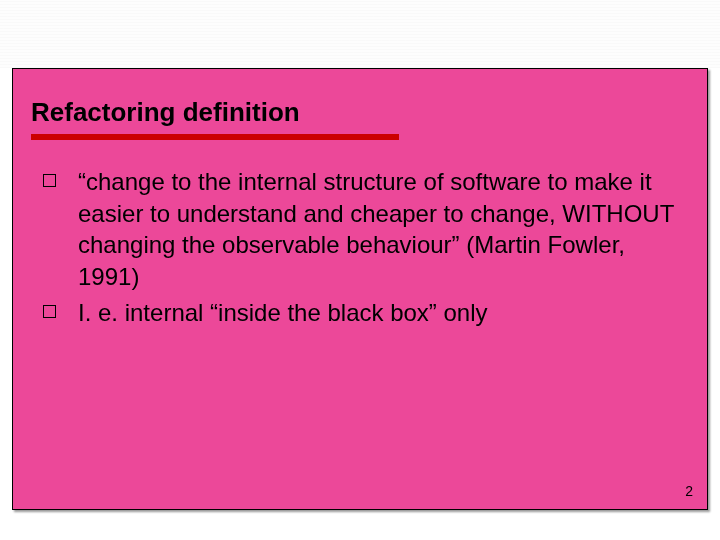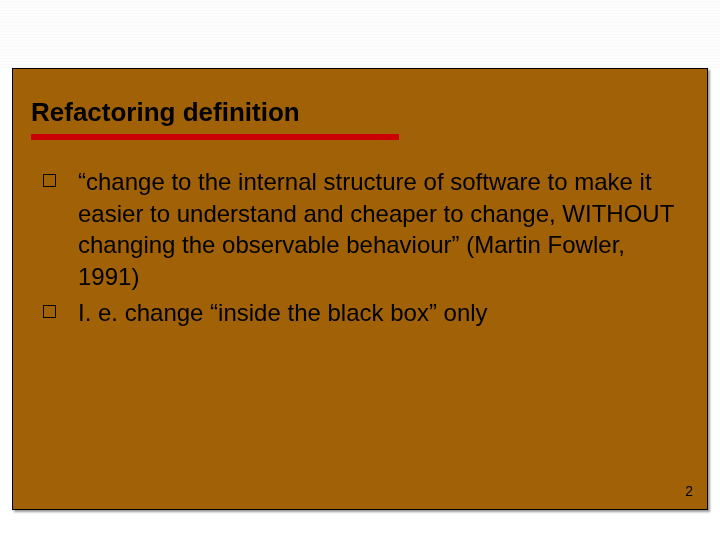--- a/index.html
+++ b/index.html
@@ -16,21 +16,21 @@
       overflow: hidden;
     }
     .slide-frame {
       position: absolute;
       top: 68px;
       left: 12px;
       right: 12px;
       bottom: 30px;
       border: 1px solid #000;
       box-shadow: 2px 2px 2px rgba(0,0,0,0.4);
-      background: #a16207;
+      background: #ec4899;
     }
     .title-block {
       padding: 28px 18px 8px 18px;
     }
     .slide-title {
       font-size: 26px;
       font-weight: bold;
       color: #000;
       font-family: Verdana, Geneva, sans-serif;
     }
@@ -92,18 +92,18 @@
     <div class="red-underline"></div>
   </div>
 
   <div class="content-block">
     <div class="bullet-item">
       <div class="bullet-marker"></div>
       <div class="bullet-text">“change to the internal structure of software to make it easier to understand and cheaper to change, WITHOUT changing the observable behaviour” (Martin Fowler, 1991)</div>
     </div>
     <div class="bullet-item">
       <div class="bullet-marker"></div>
-      <div class="bullet-text">I. e. change “inside the black box” only</div>
+      <div class="bullet-text">I. e. internal “inside the black box” only</div>
     </div>
   </div>
 
   <div class="page-number">2</div>
 </div>
 
 </body></html>

